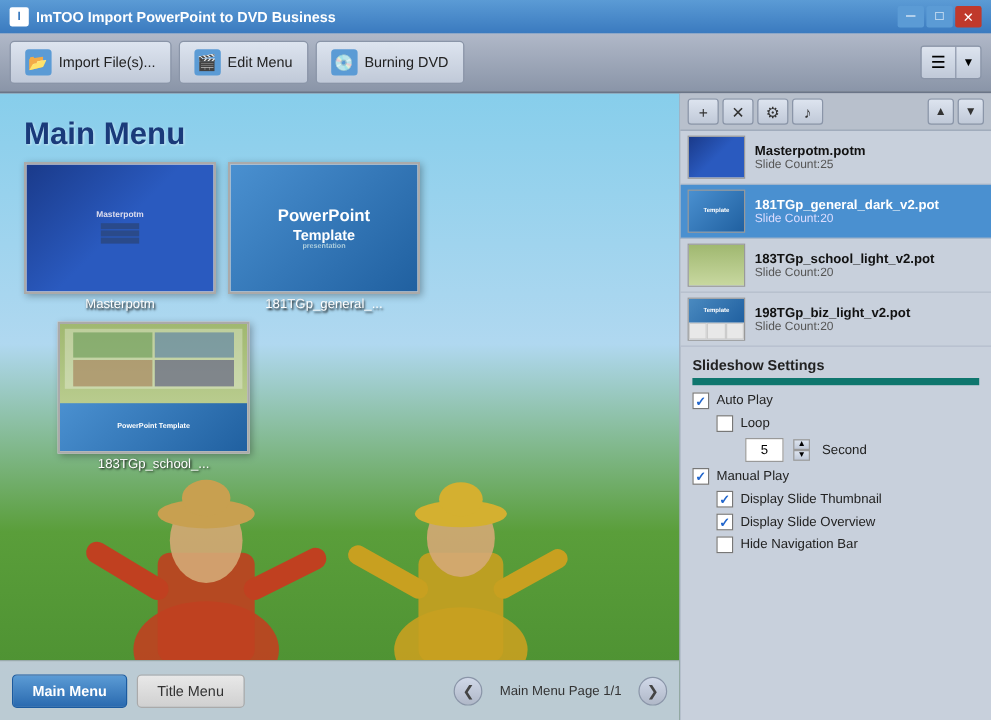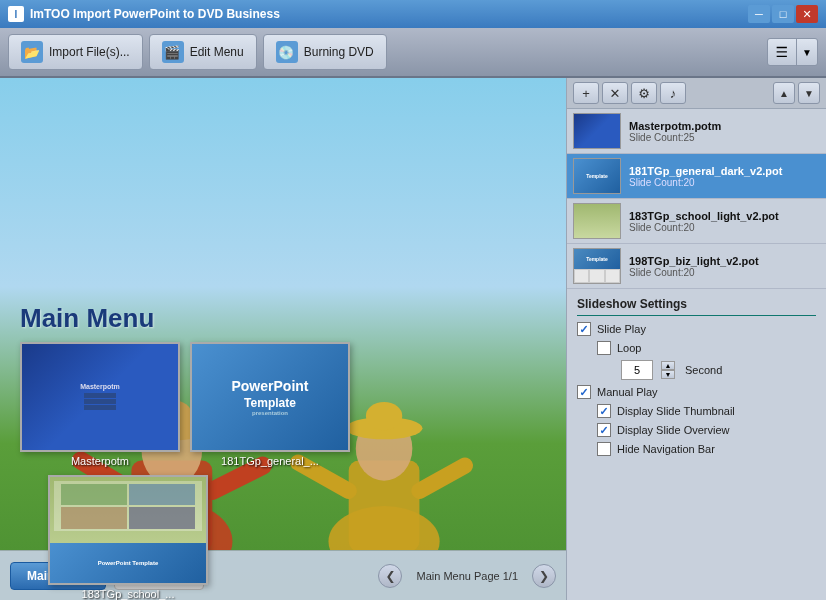--- a/index.html
+++ b/index.html
@@ -100,21 +100,20 @@
     }
 
     
     .preview-area {
       flex: 1;
       background: linear-gradient(to bottom, #87ceeb 0%, #b0d8f0 40%, #5a9e3a 70%, #4a8e30 100%);
       position: relative;
       display: flex;
       flex-direction: column;
       overflow: hidden;
-      justify-content: flex-end;
     }
 
     .main-menu-title {
       color: #1a3a7a;
       font-size: 26px;
       font-weight: bold;
       padding: 18px 20px 8px;
       text-shadow: 1px 1px 2px rgba(255,255,255,0.5);
     }
 
@@ -273,21 +272,21 @@
     
     .settings-section {
       padding: 8px 10px;
       flex: 1;
     }
     .settings-title {
       font-size: 12px;
       font-weight: bold;
       color: #222;
       margin-bottom: 6px;
-      border-bottom: 1px solid #0f766e;
+      border-bottom: 6px solid #0f766e;
       padding-bottom: 4px;
     }
     .setting-row {
       display: flex;
       align-items: center;
       margin-bottom: 5px;
       gap: 6px;
     }
     .setting-row.indent {
       padding-left: 20px;
@@ -578,21 +577,21 @@
         </div>
       </div>
 
     </div>
 
     <div class="settings-section">
       <div class="settings-title">Slideshow Settings</div>
 
       <div class="setting-row">
         <div class="checkbox checked"></div>
-        <span class="setting-label">Slide Play</span>
+        <span class="setting-label">Auto Play</span>
       </div>
 
       <div class="setting-row indent">
         <div class="checkbox"></div>
         <span class="setting-label">Loop</span>
       </div>
 
 
       <div class="setting-row" style="padding-left:40px;">
         <input class="duration-input" type="text" value="5" style="">

